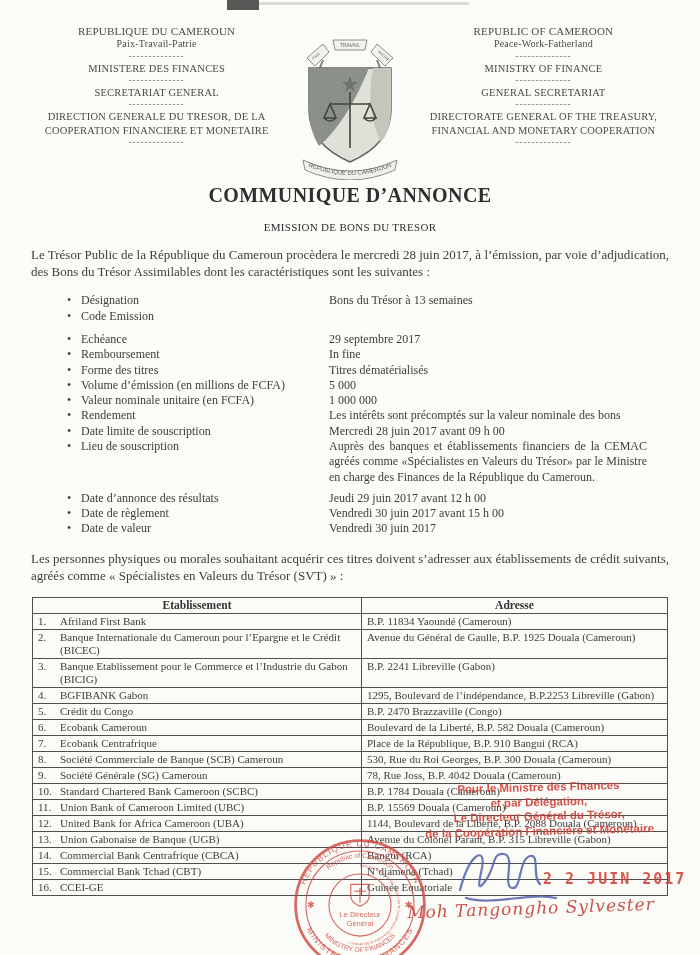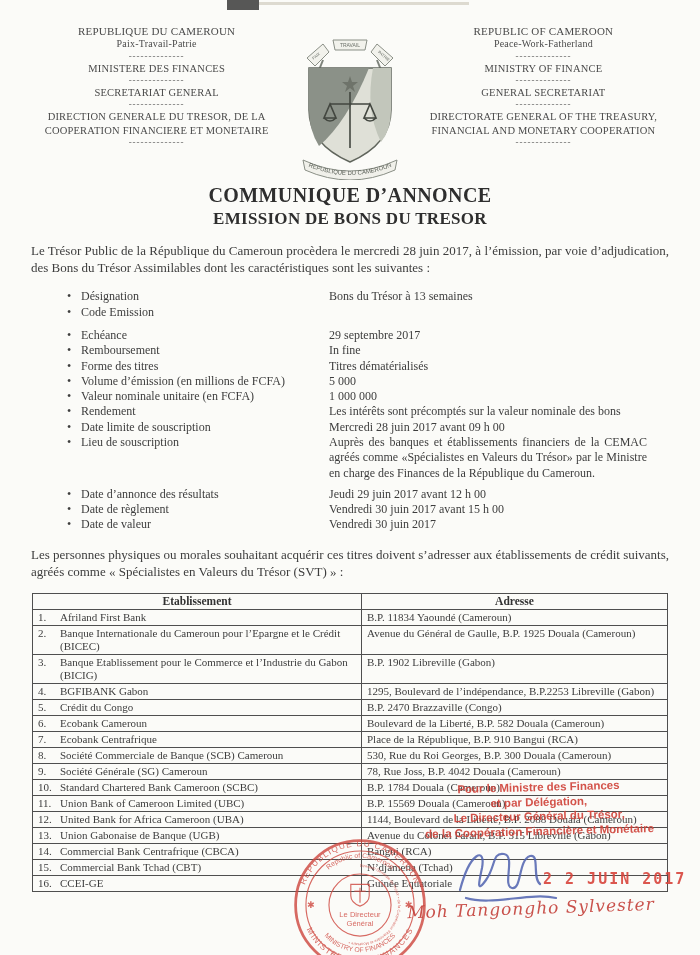--- a/index.html
+++ b/index.html
@@ -19,21 +19,21 @@
   .hdr{display:flex;justify-content:space-between;align-items:flex-start;margin-top:10px;}
   .hdr-col{width:252px;text-align:center;font-size:10.5px;line-height:1.28;color:#4a4a4a;letter-spacing:.2px;}
   .hdr-col .big{font-size:11px;}
   .motto{font-size:10px;text-align:center;}
   .sep{font-size:9px;letter-spacing:1px;color:#5a5a5a;line-height:1.2;}
   .emblem-wrap{width:136px;display:flex;justify-content:center;padding-top:6px;}
 
   
   .title-block{text-align:center;margin-top:4px;}
   .title-main{font-size:20px;font-weight:bold;color:#2e2e2e;letter-spacing:.4px;}
-  .title-sub{font-size:17px;font-weight:bold;color:#2e2e2e;margin-top:2px;letter-spacing:.3px;}
+  .title-sub{font-size:11px;font-weight:normal;color:#2e2e2e;margin-top:14px;letter-spacing:.3px;}
 
   
   .para{font-size:13px;text-align:justify;line-height:1.32;color:#3d3d3d;}
 
   
   .details{margin-left:36px;margin-top:9px;font-size:12px;}
   .drow{display:flex;line-height:15.3px;}
   .drow.gap-lg{margin-top:8px;}
   .drow.gap-md{margin-top:6px;}
   .bullet{width:14px;color:#3d3d3d;}
@@ -245,21 +245,21 @@
           </td>
           <td>Avenue du Général de Gaulle, B.P. 1925 Douala (Cameroun)</td>
         </tr>
     <tr>
           <td class="c-etab">
             <span class="cell">
               <span class="rnum">3.</span>
               <span class="rname">Banque Etablissement pour le Commerce et l’Industrie du Gabon (BICIG)</span>
             </span>
           </td>
-          <td>B.P. 1902 Libreville (Gabon)</td>
+          <td>B.P. 2241 Libreville (Gabon)</td>
         </tr>
     <tr>
           <td class="c-etab">
             <span class="cell">
               <span class="rnum">4.</span>
               <span class="rname">BGFIBANK Gabon</span>
             </span>
           </td>
           <td>1295, Boulevard de l’indépendance, B.P.2253 Libreville (Gabon)</td>
         </tr>

